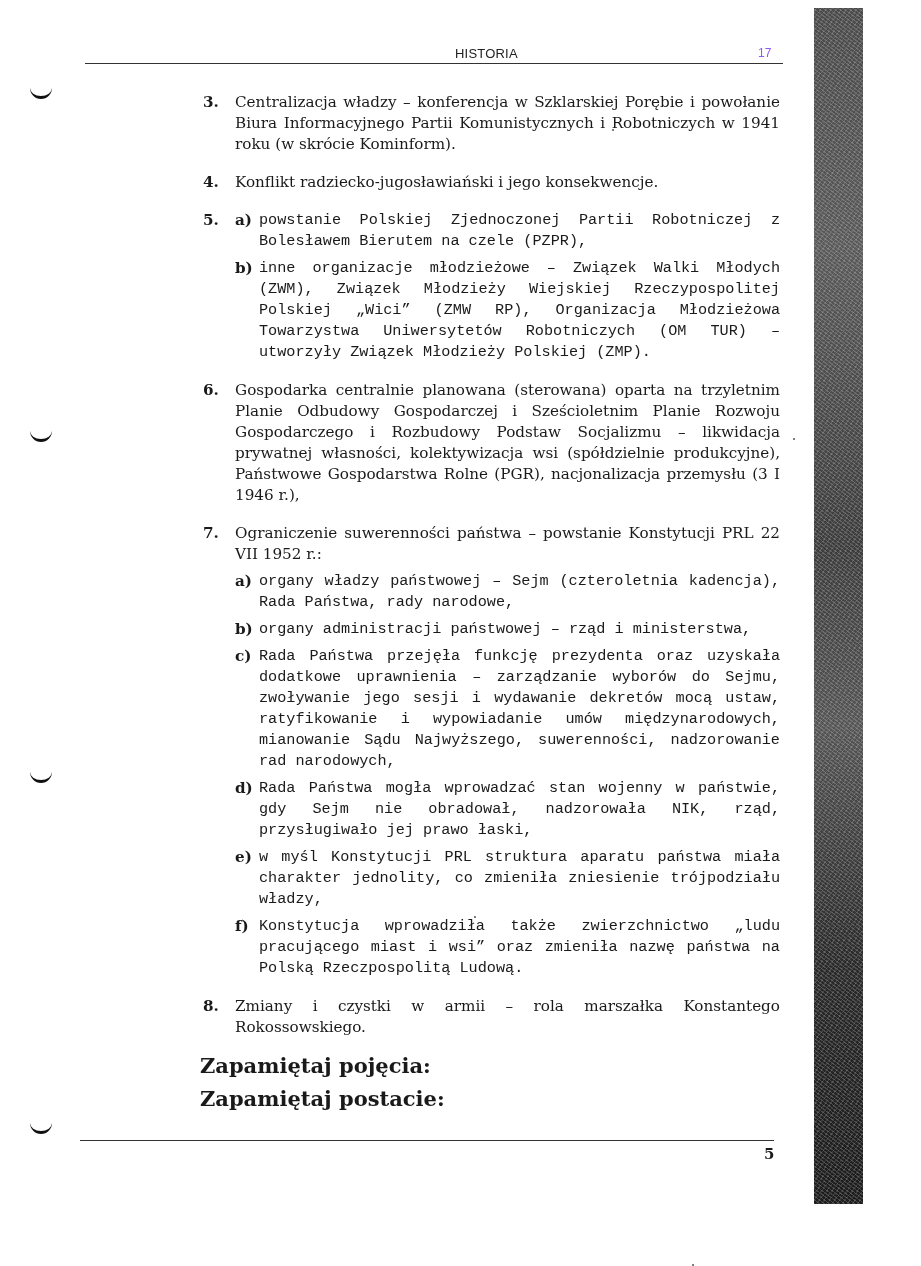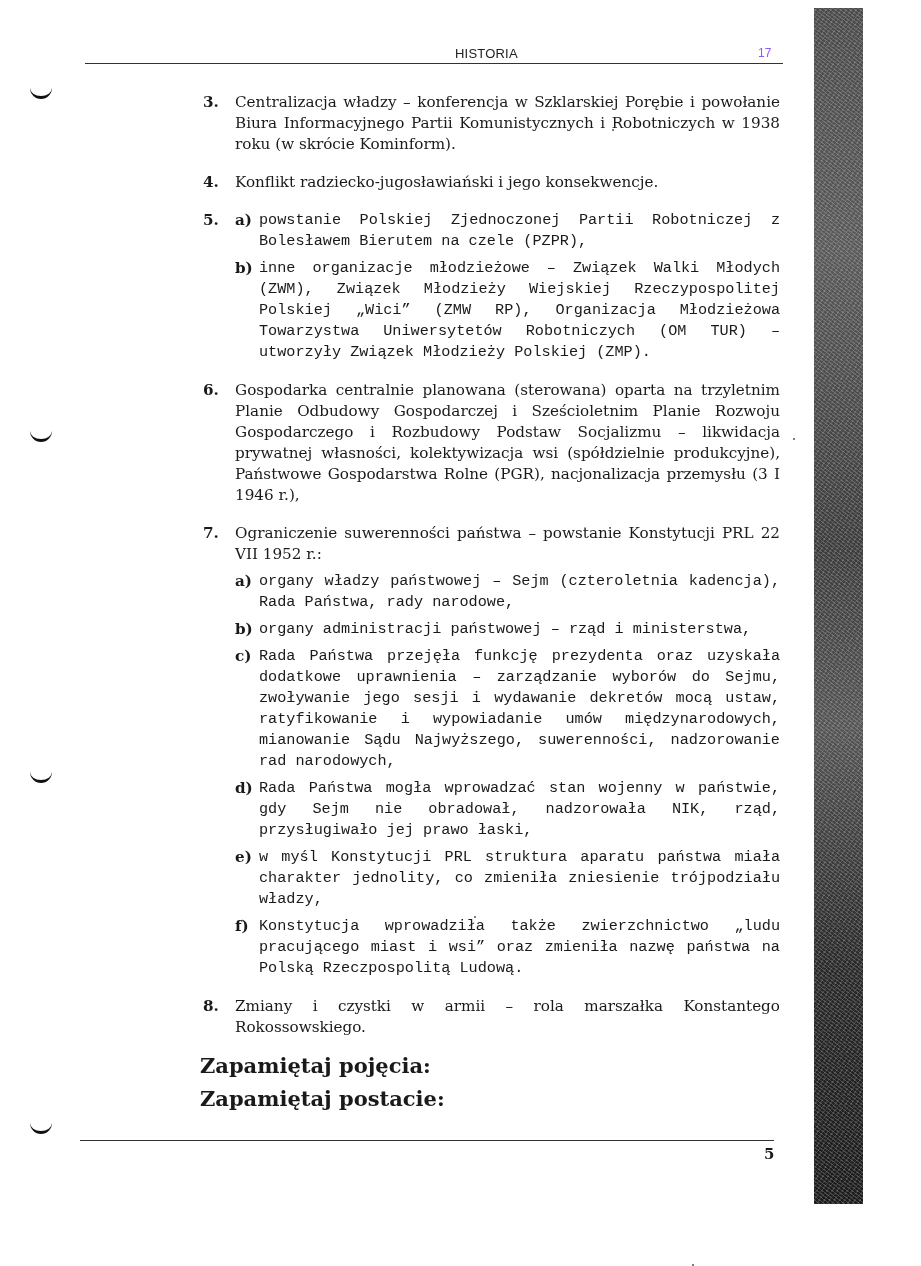--- a/index.html
+++ b/index.html
@@ -63,21 +63,21 @@
 
   <div class="speck" style="left:612px; top:123px;"></div>
   <div class="speck" style="left:793px; top:432px;"></div>
   <div class="speck" style="left:474px; top:910px;"></div>
   <div class="speck" style="left:692px; top:1258px;"></div>
 
   <div class="content">
 
     <div class="item" style="margin-top:0;">
       <span class="num">3.</span>
-      <span class="item-text">Centralizacja władzy – konferencja w Szklarskiej Porębie i powołanie Biura Informacyjnego Partii Komunistycznych i Robotniczych w 1938 roku (w skrócie Kominform).</span>
+      <span class="item-text">Centralizacja władzy – konferencja w Szklarskiej Porębie i powołanie Biura Informacyjnego Partii Komunistycznych i Robotniczych w 1941 roku (w skrócie Kominform).</span>
     </div>
 
     <div class="item" style="margin-top:17px;">
       <span class="num">4.</span>
       <span class="item-text">Konflikt radziecko-jugosławiański i jego konsekwencje.</span>
     </div>
 
     <div class="item" style="margin-top:17px;">
       <span class="num">5.</span>
       <div class="sub">

